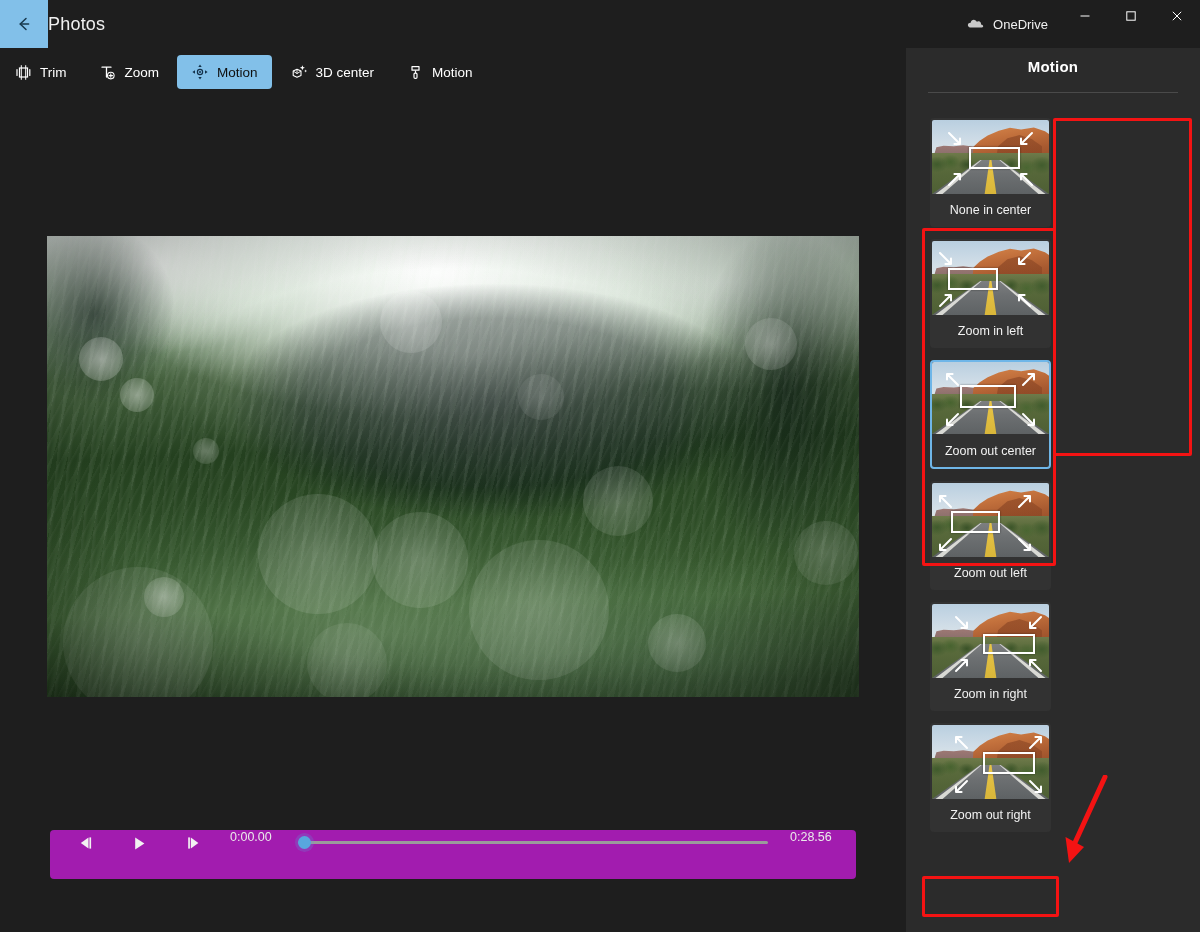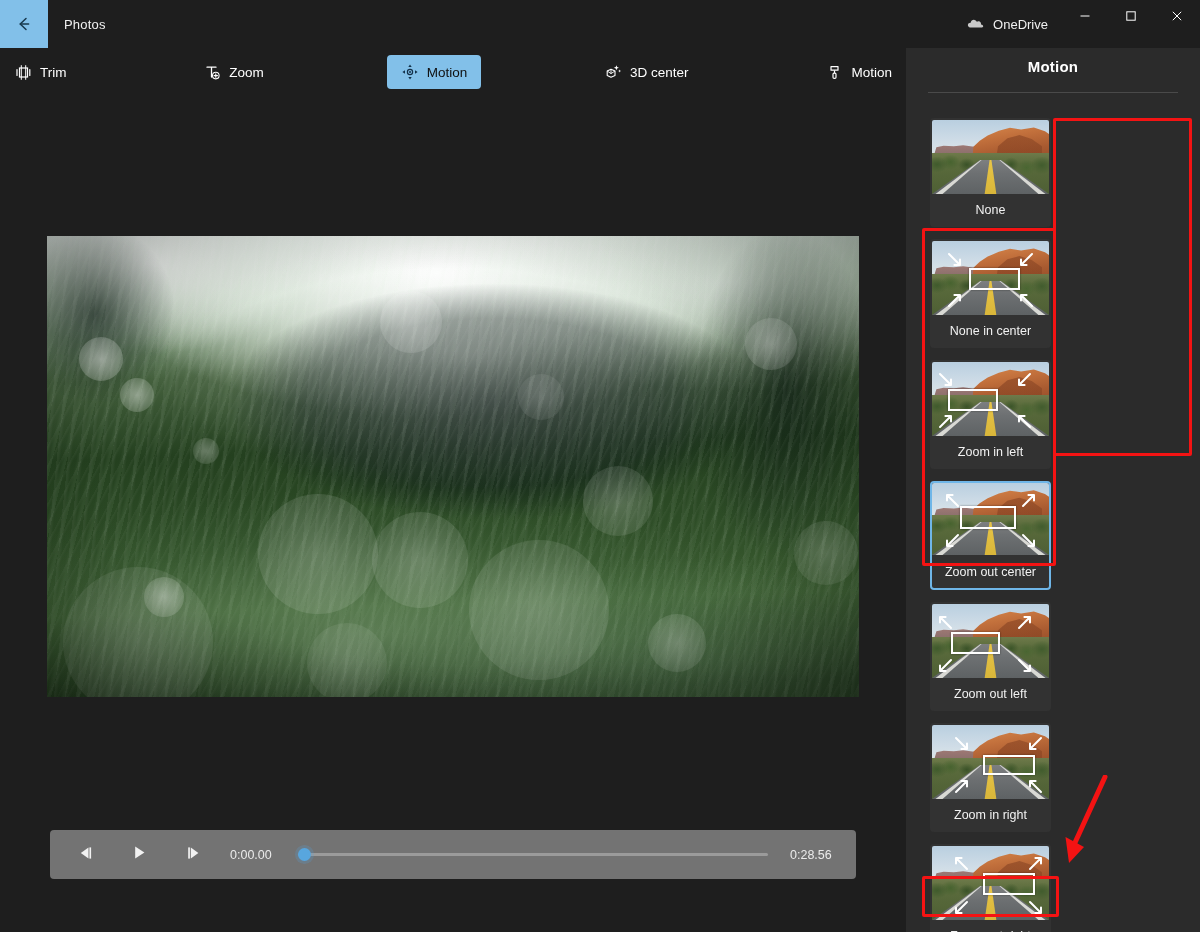--- a/index.html
+++ b/index.html
@@ -26,22 +26,21 @@
   }
   .back-btn {
     width: 48px; height: 48px;
     background: #82c0e9;
     display: flex; align-items: center; justify-content: center;
     cursor: pointer;
   }
   .back-btn svg { display: block; }
   .app-title {
     display: flex; align-items: center;
-    padding-left: 16px;
-    font-size: 13px; color: #f0f0f0;
+    font-size: 18px; color: #f0f0f0;
     letter-spacing: .2px;
   }
   .tb-spacer { flex: 1; }
   .onedrive {
     display: flex; align-items: center; gap: 9px;
     padding: 0 14px 0 0;
     font-size: 13px; color: #f0f0f0;
     align-self: center;
   }
   .win-controls { display: flex; align-items: stretch; }
@@ -52,21 +51,21 @@
     align-self: flex-start;
     margin-top: 0;
   }
   .win-btn svg { display: block; }
 
   
   .edit-toolbar {
     position: absolute;
     top: 48px; left: 0;
     width: 906px; height: 48px;
-    display: flex; align-items: center; justify-content: space-between;
+    display: flex; align-items: center; justify-content: flex-start;
     gap: 4px;
     z-index: 10;
   }
   .tool-btn {
     display: flex; align-items: center; gap: 8px;
     height: 34px;
     padding: 0 14px;
     border-radius: 4px;
     font-size: 13.5px;
     color: #ffffff;
@@ -126,23 +125,23 @@
   .bokeh { position: absolute; border-radius: 50%; pointer-events: none; }
   .v-vignette {
     background: radial-gradient(ellipse 78% 78% at 50% 50%, rgba(0,0,0,0) 55%, rgba(0,0,0,.42) 100%);
   }
 
   
   .playbar {
     position: absolute;
     left: 50px; top: 830px;
     width: 806px; height: 49px;
-    background: #737373;
+    background: #a21caf;
     border-radius: 4px;
-    display: flex; align-items: center;
+    display: flex; align-items: flex-start;
     padding: 0 18px;
     gap: 6px;
   }
   .pb-btn {
     width: 34px; height: 30px;
     display: flex; align-items: center; justify-content: center;
     cursor: pointer; border-radius: 3px;
   }
   .pb-btn.play { margin: 0 14px; }
   .pb-time {
@@ -484,38 +483,20 @@
     </div>
     <div class="pb-time right">0:28.56</div>
   </div>
 
   <div class="side-panel">
     <div class="panel-title">Motion</div>
     <div class="panel-divider"></div>
 
     <div class="tile-grid">
 
-      <div class="tile">
-        <div class="thumb-img">
-          <div class="scene">
-              <div class="sky"></div>
-              <div class="mesa-far"></div>
-              <div class="mesa-main"></div>
-              <div class="mesa-shadow"></div>
-              <div class="ground"></div>
-              <div class="shrubs-l"></div>
-              <div class="shrubs-r"></div>
-              <div class="road"></div>
-              <div class="road-edge-l"></div>
-              <div class="road-edge-r"></div>
-              <div class="road-center"></div>
-            </div>
-        </div>
-        <div class="tile-label">None</div>
-      </div>
 
       <div class="tile">
         <div class="thumb-img">
           <div class="scene">
               <div class="sky"></div>
               <div class="mesa-far"></div>
               <div class="mesa-main"></div>
               <div class="mesa-shadow"></div>
               <div class="ground"></div>
               <div class="shrubs-l"></div>

